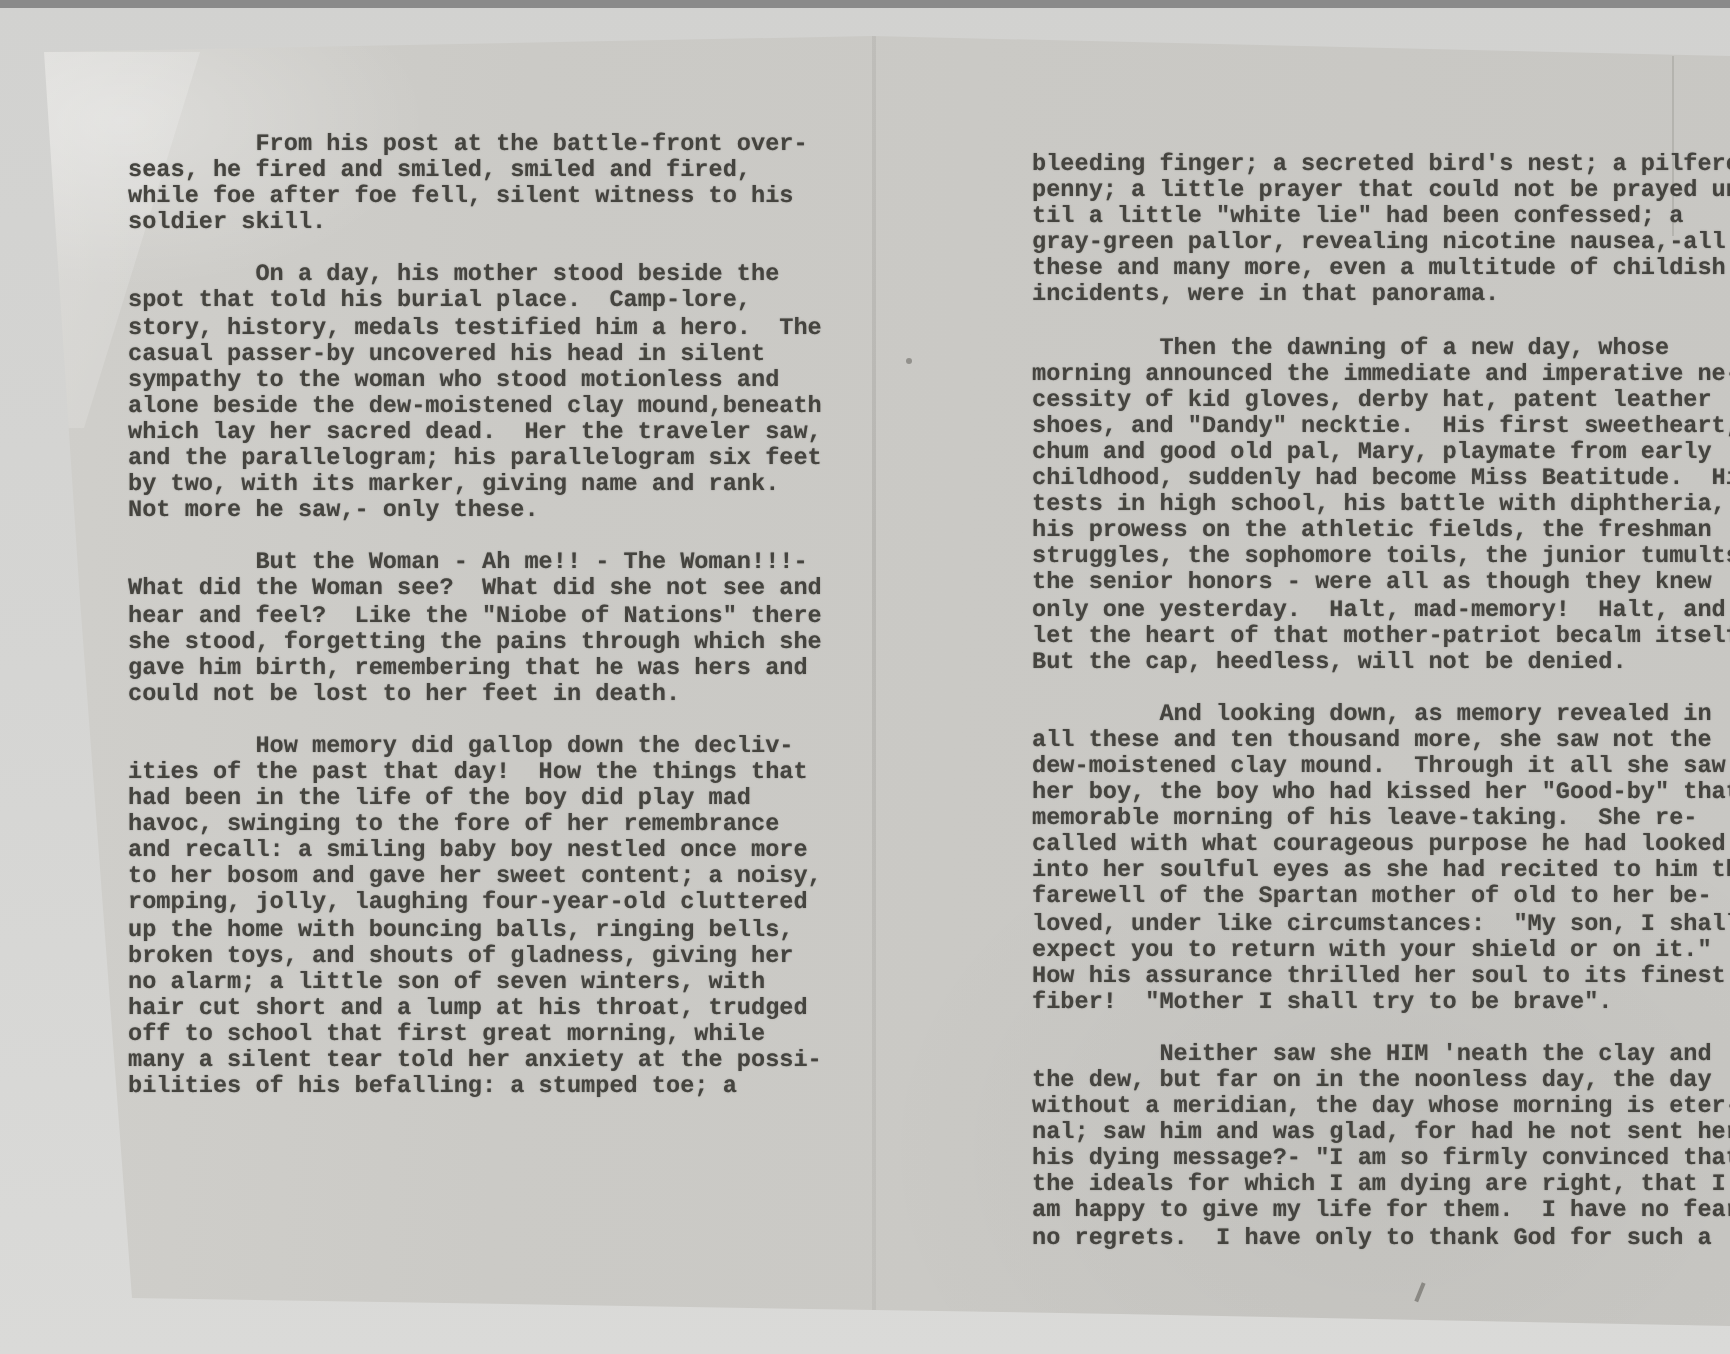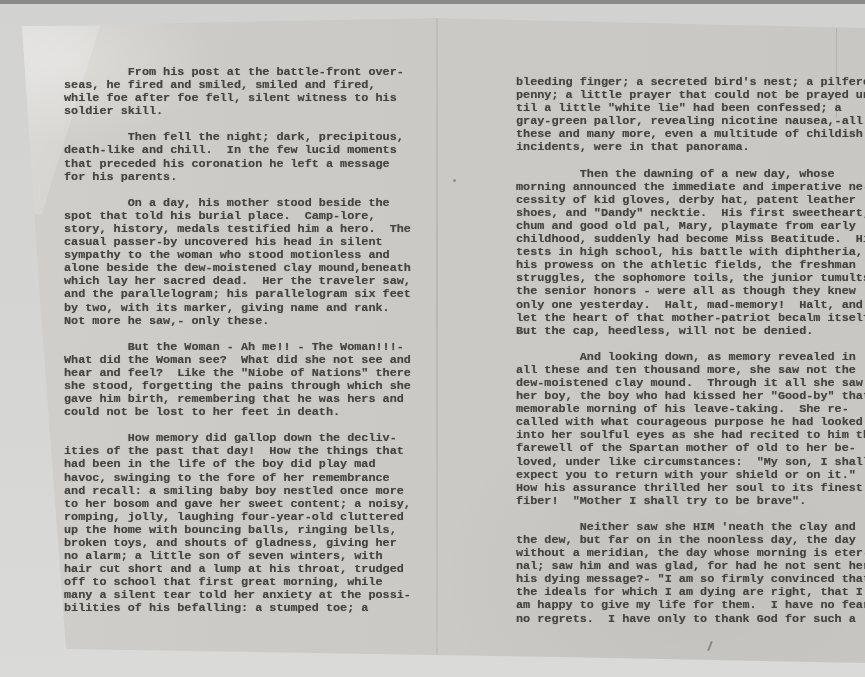--- a/index.html
+++ b/index.html
@@ -89,24 +89,20 @@
   <div class="paper">
     <div class="corner-crease"></div>
     <div class="fold-line"></div>
     <div class="undersheet-edge"></div>
 
     <div class="col col-left">
       <p class="para">         From his post at the battle-front over-
 seas, he fired and smiled, smiled and fired,
 while foe after foe fell, silent witness to his
 soldier skill.</p>
-      <p class="para">         Then fell the night; dark, precipitous,
-death-like and chill.  In the few lucid moments
-that preceded his coronation he left a message
-for his parents.</p>
       <p class="para">         On a day, his mother stood beside the
 spot that told his burial place.  Camp-lore,
 story, history, medals testified him a hero.  The
 casual passer-by uncovered his head in silent
 sympathy to the woman who stood motionless and
 alone beside the dew-moistened clay mound,beneath
 which lay her sacred dead.  Her the traveler saw,
 and the parallelogram; his parallelogram six feet
 by two, with its marker, giving name and rank.
 Not more he saw,- only these.</p>

